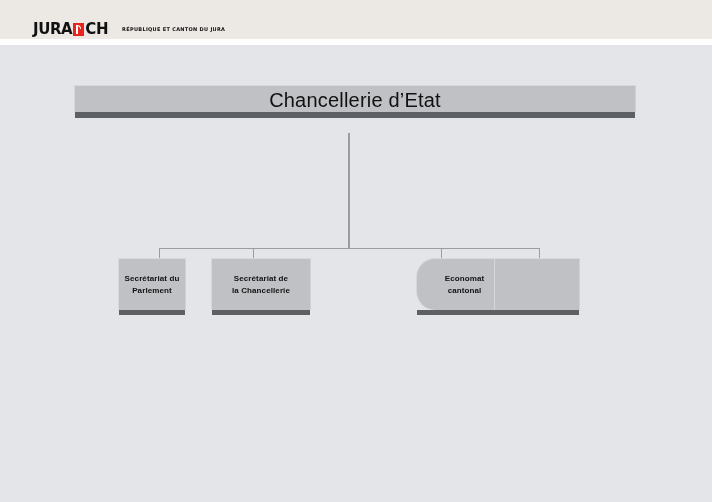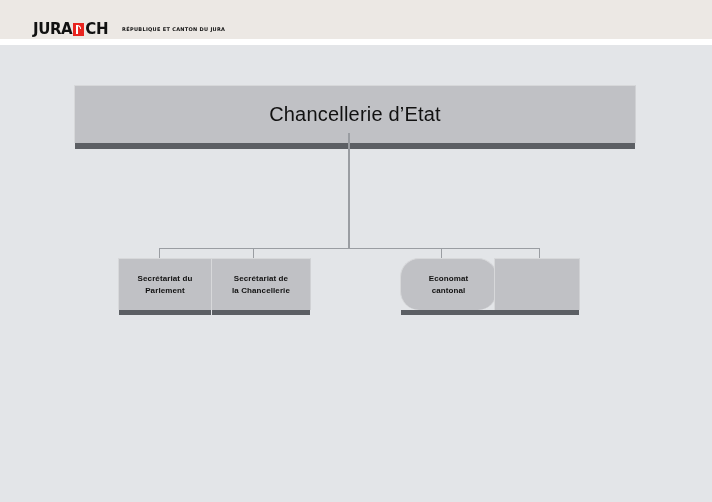--- a/index.html
+++ b/index.html
@@ -118,41 +118,42 @@
     width: 100%;
     height: 5px;
     background: #5c5f64;
   }
 
   
   #node-root {
     left: 74px;
     top: 40px;
     width: 562px;
-    height: 58px;
+    height: 27px;
     font-size: 20px;
     letter-spacing: 0.2px;
+    align-items: flex-end;
   }
   #node-root .node-shadow {
     height: 6px;
     bottom: -6px;
   }
 
   
   .node-child {
     top: 213px;
     height: 52px;
     font-size: 8px;
     font-weight: 700;
     line-height: 1.45;
     letter-spacing: 0.1px;
   }
-  #node-secretariat-parlement { left: 118px;  width: 94px; }
+  #node-secretariat-parlement { left: 118px;  width: 68px; }
   #node-secretariat-chancellerie { left: 211px; width: 100px; }
-  #node-economat-cantonal   { left: 400px;  width: 97px; border-radius: 19px; }
+  #node-economat-cantonal   { left: 416px;  width: 97px; border-radius: 19px; }
   #node-service-information { left: 494px;  width: 86px; }
 
   
   .connector {
     position: absolute;
     background: #9a9da2;
   }
   #trunk-vertical {
     left: 348px;
     top: 88px;

